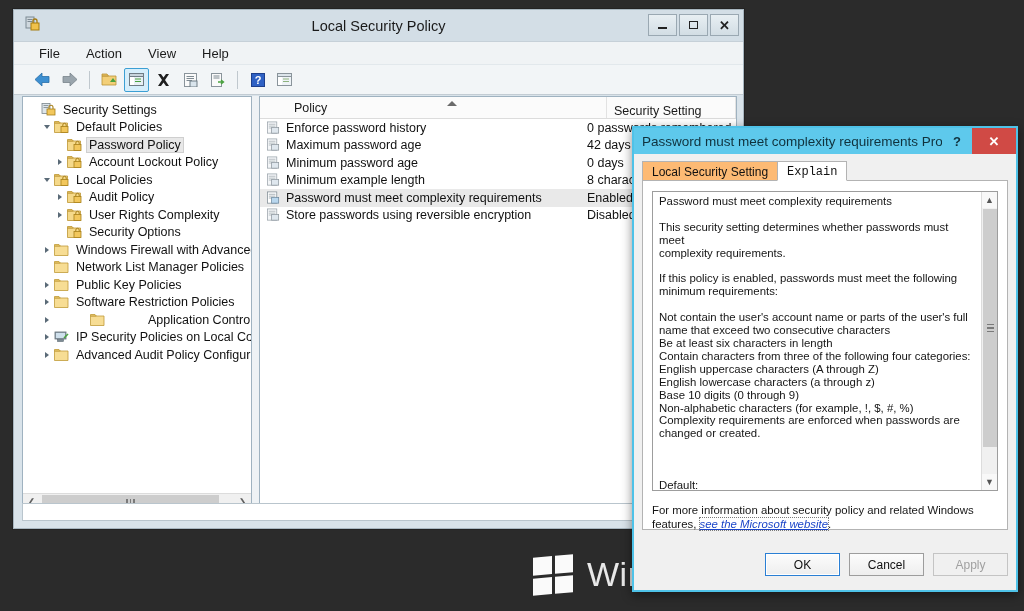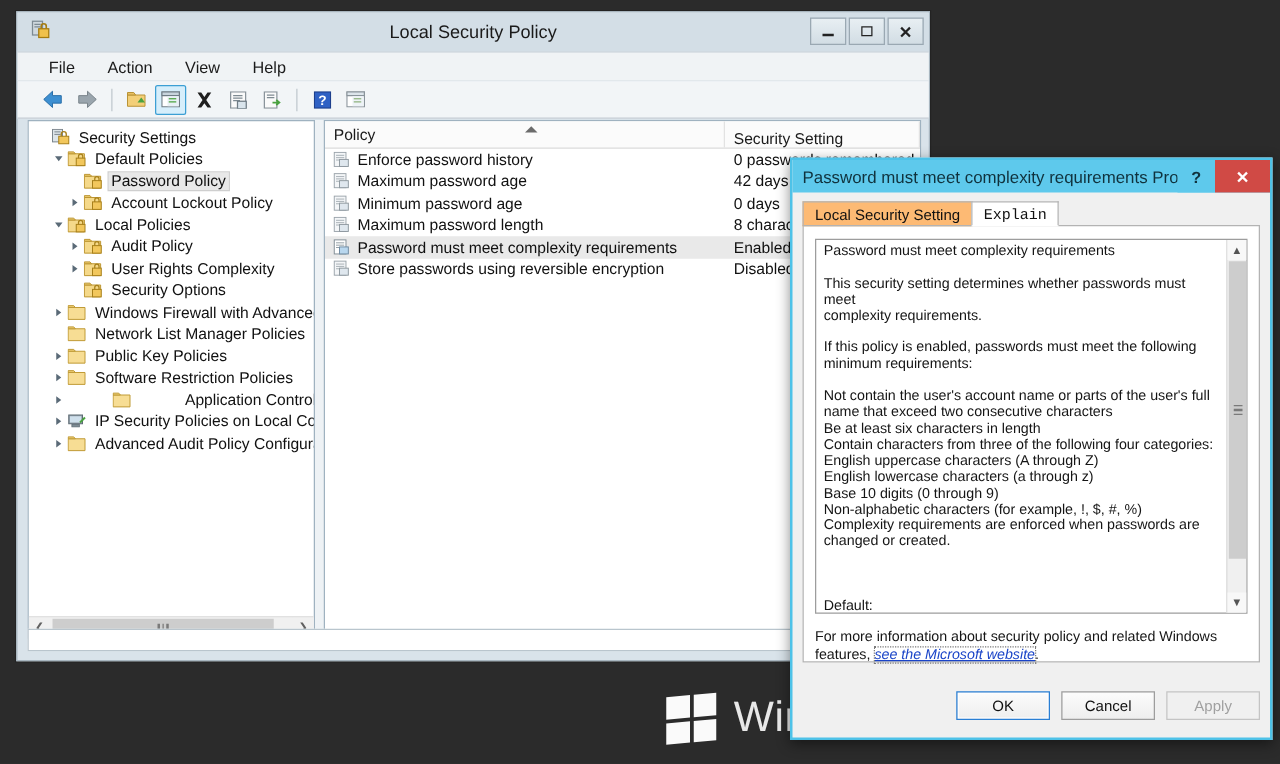--- a/index.html
+++ b/index.html
@@ -214,21 +214,21 @@
     font-size: 12.5px;
     color: #1a1a1a;
   }
   .lh {
     display: flex; align-items: center;
     padding-left: 7px;
     border-right: 1px solid #e2e2e2;
     position: relative;
     cursor: default;
   }
-  .lh.c1 { width: 320px; }
+  .lh.c1 { width: 320px; margin-left: 27px; }
   .lh.c2 { flex: 1; align-items: flex-end; }
   .sortmark {
     position: absolute; left: 50%; top: 4px;
     width: 0; height: 0;
     border-left: 5px solid transparent;
     border-right: 5px solid transparent;
     border-bottom: 5px solid #6b6b6b;
   }
   .lrow {
     display: flex;
@@ -711,21 +711,21 @@
           </div>
           <div class="lrow">
             <div class="lcell c1">
               <svg viewBox="0 0 16 14" class="policy-icon">
                 <rect x="1.5" y="0.5" width="10" height="12" fill="#f4f6f8" stroke="#9aa3aa" stroke-width="0.8"></rect>
                 <line x1="3" y1="3" x2="10" y2="3" stroke="#9aa3aa" stroke-width="0.7"></line>
                 <line x1="3" y1="5" x2="10" y2="5" stroke="#9aa3aa" stroke-width="0.7"></line>
                 <line x1="3" y1="7" x2="8" y2="7" stroke="#9aa3aa" stroke-width="0.7"></line>
                 <rect x="6" y="6.5" width="7.5" height="6" fill="#dfe7ee" stroke="#8d979e" stroke-width="0.8"></rect>
               </svg>
-              <span>Maximum password length</span>
+              <span>Minimum example length</span>
             </div>
             <div class="lcell c2">8 characters</div>
           </div>
           <div class="lrow sel">
             <div class="lcell c1">
               <svg viewBox="0 0 16 14" class="policy-icon">
                 <rect x="1.5" y="0.5" width="10" height="12" fill="#ffffff" stroke="#7f8b93" stroke-width="0.8"></rect>
                 <line x1="3" y1="3" x2="10" y2="3" stroke="#7f8b93" stroke-width="0.7"></line>
                 <line x1="3" y1="5" x2="10" y2="5" stroke="#7f8b93" stroke-width="0.7"></line>
                 <line x1="3" y1="7" x2="8" y2="7" stroke="#7f8b93" stroke-width="0.7"></line>

